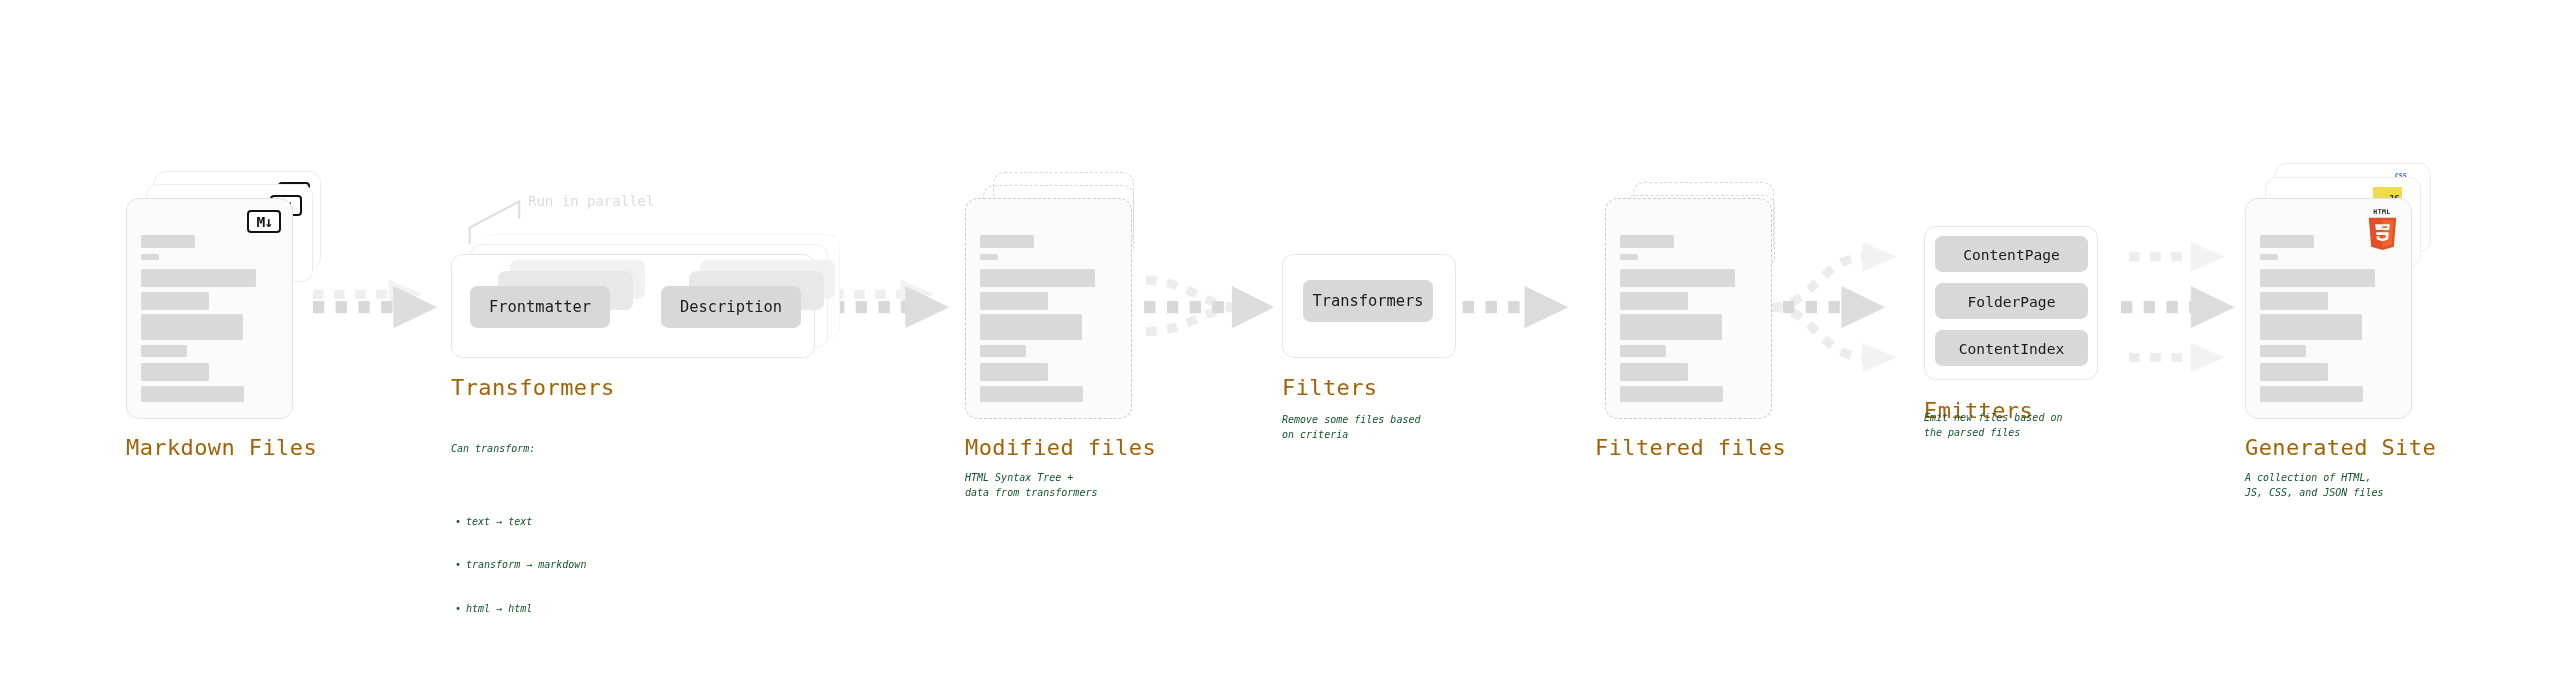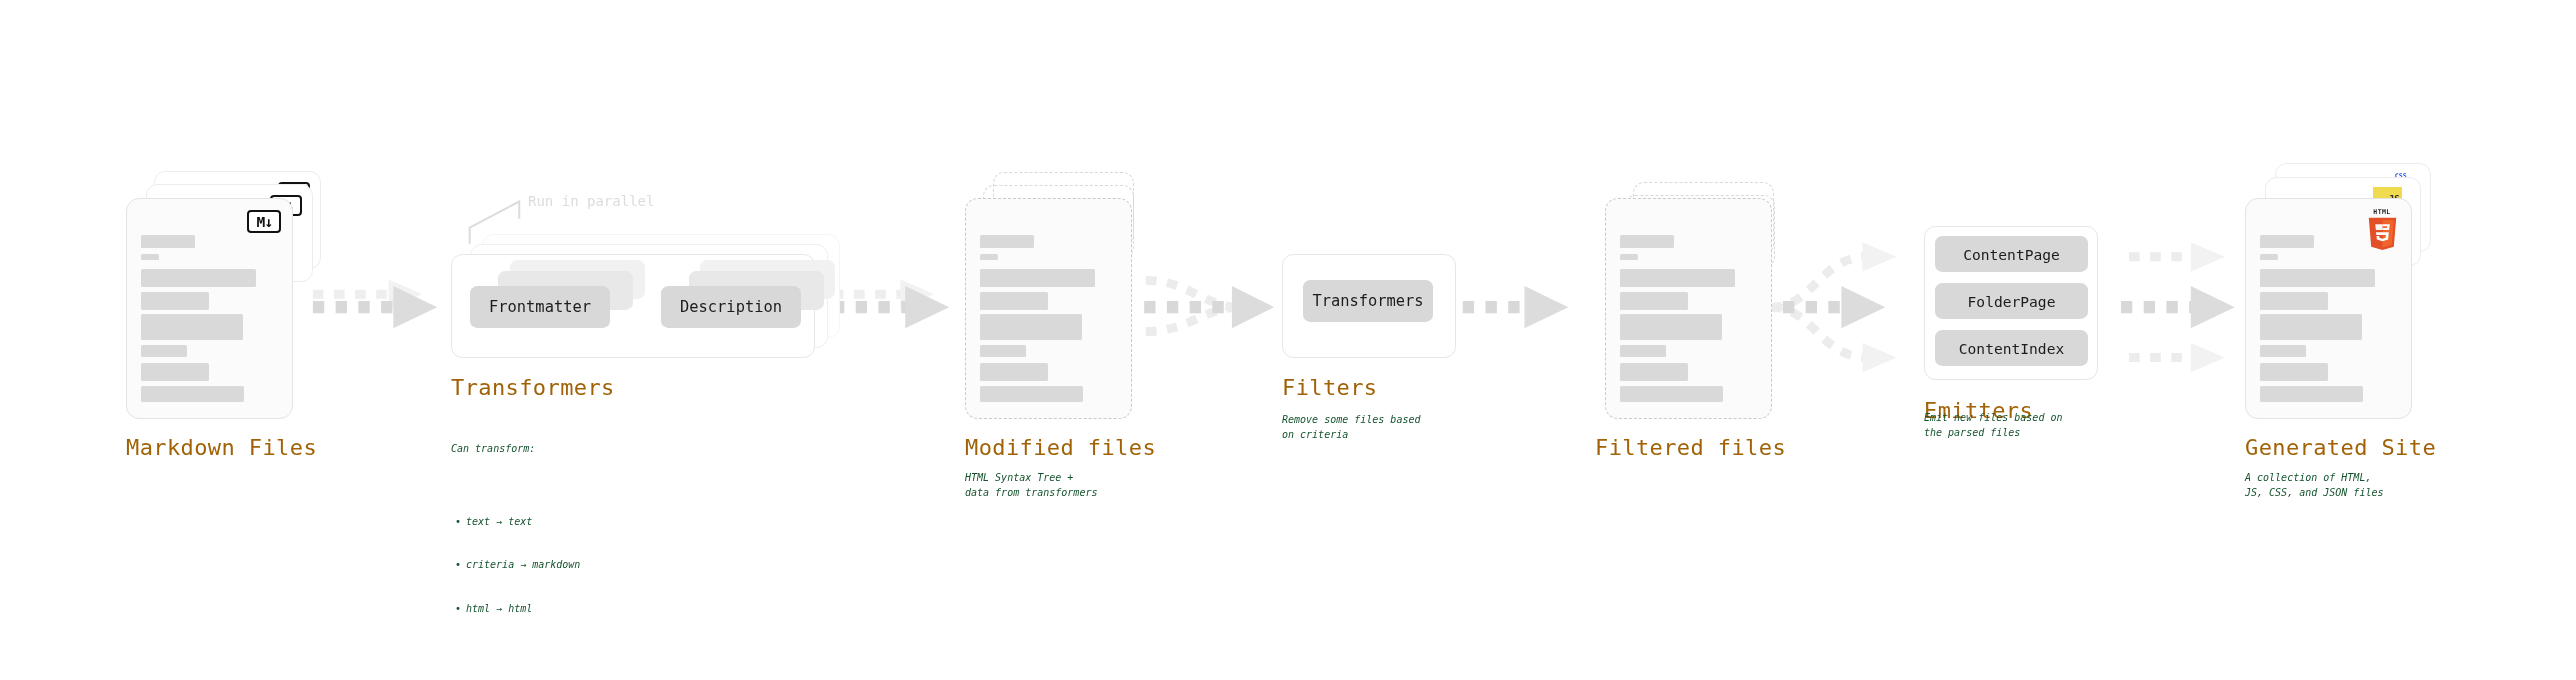--- a/index.html
+++ b/index.html
@@ -271,21 +271,21 @@
     <div class="pill fainter" style="left:700px; top:260px; width:135px; height:39px; font-size:15.4px;">x</div>
     <div class="pill faint" style="left:689px; top:271px; width:135px; height:39px; font-size:15.4px;">x</div>
     <div class="pill" style="left:661px; top:286px; width:140px; height:42px; font-size:15.4px;">Description</div>
 
     <div class="sect-title" style="left:451px; top:375px;">Transformers</div>
 
     <div class="sect-sub" style="left:451px; top:413px;">
       <div>Can transform:</div>
       <ul class="bullet-list">
         <li>text → text</li>
-        <li>criteria → markdown</li>
+        <li>transform → markdown</li>
         <li>html → html</li>
       </ul>
     </div>
   </div>
 
   <div class="stage-node" style="left:0px; top:0px; width:1219px; height:520px;">
 
     <div class="doccard plain-dashed" style="left:993px; top:172px; width:141px; height:73px; border-radius:11.4px;"></div>
     <div class="doccard plain-dashed" style="left:983px; top:185px; width:151px; height:73px; border-radius:11.4px;"></div>
 

